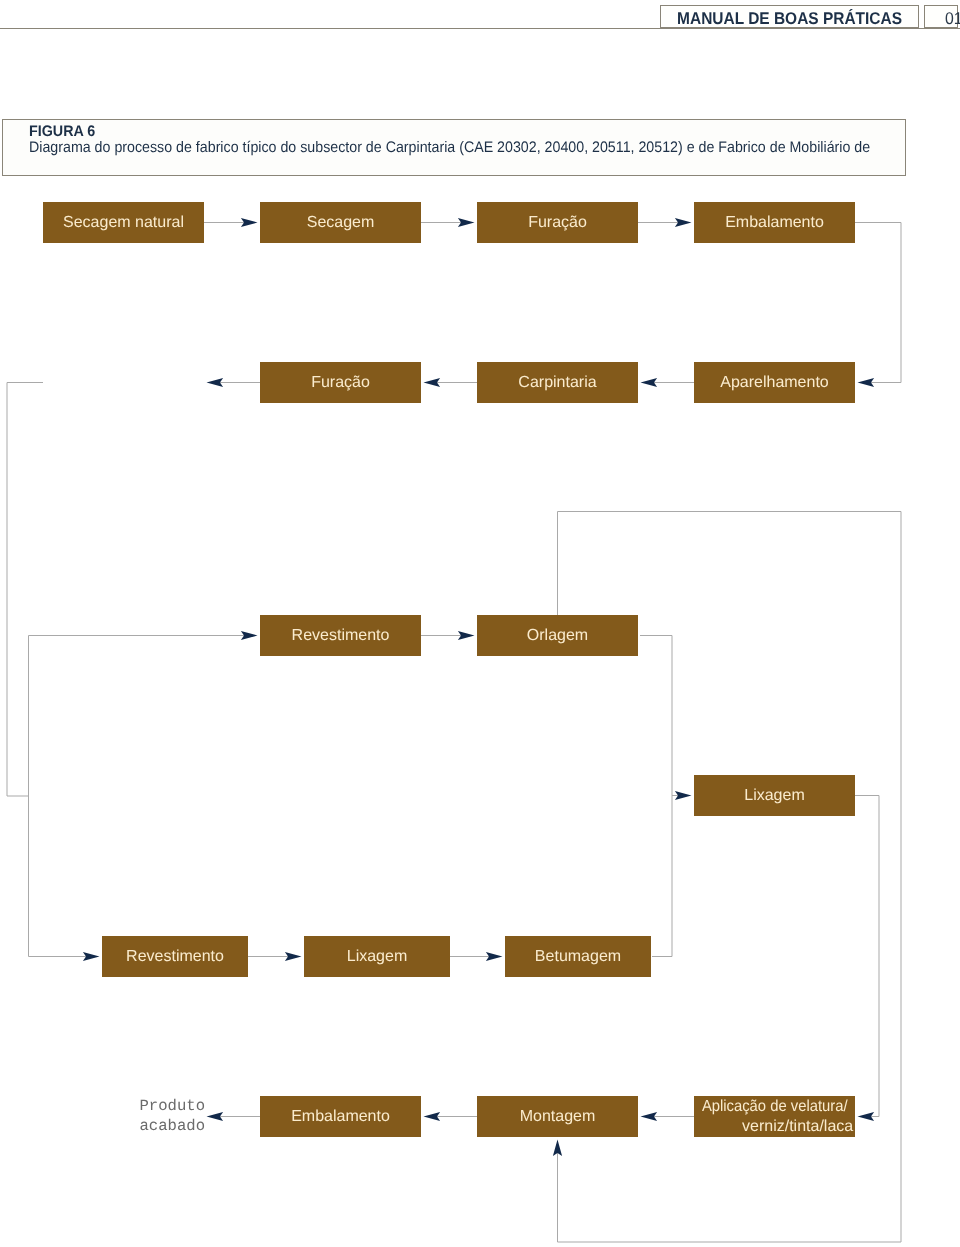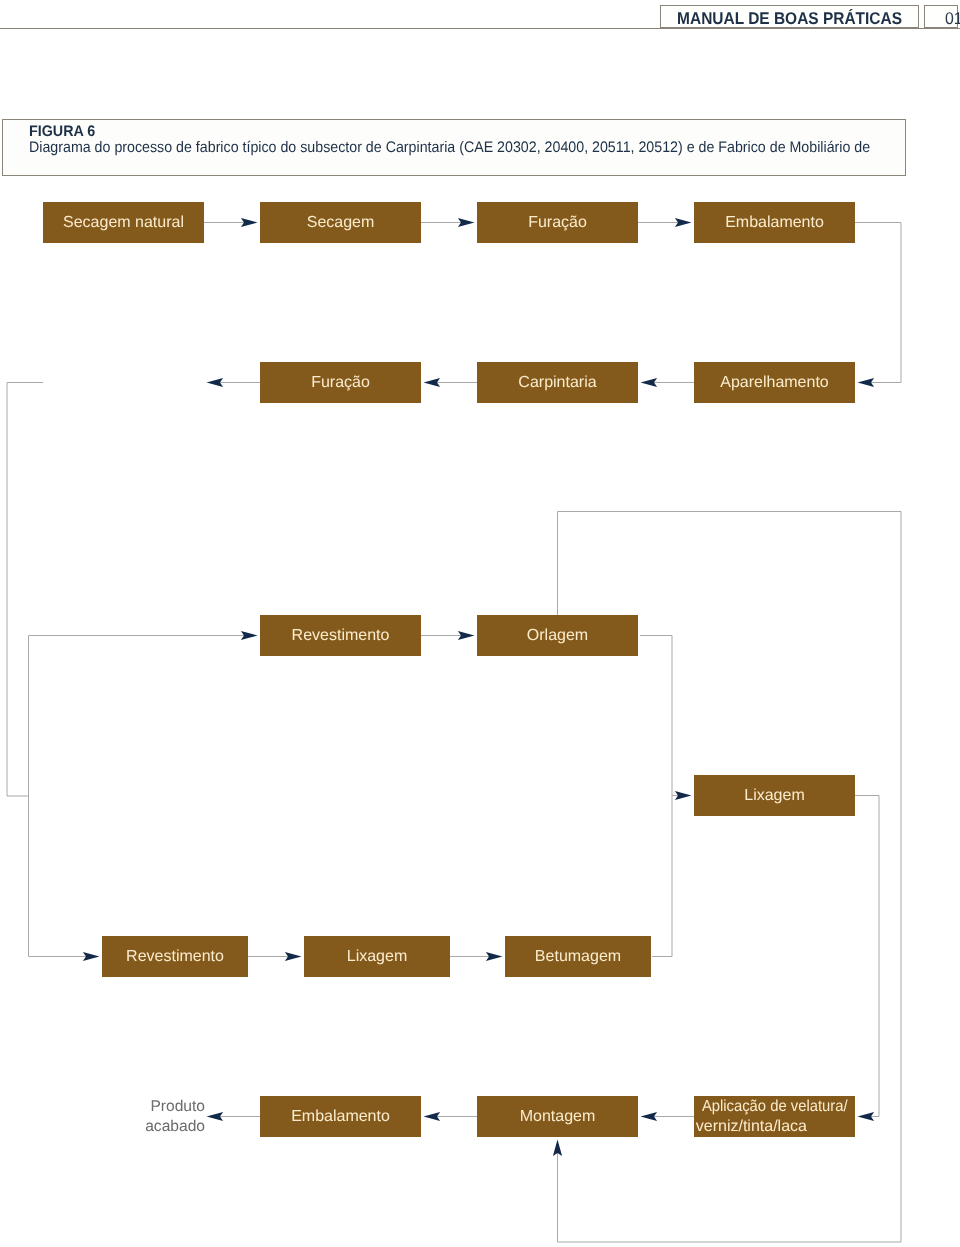--- a/index.html
+++ b/index.html
@@ -31,27 +31,27 @@
   #fig-label{font-size:15.4px;font-weight:bold;line-height:16.3px;display:block;}
   .cap-line{font-size:15.3px;line-height:15.6px;display:block;white-space:nowrap;}
   #caption-text span>span{display:inline-block;transform:scaleX(0.93);transform-origin:left center;}
 
   
   #diagram{position:absolute;left:0;top:0;width:960px;height:1247px;}
   #links{position:absolute;left:0;top:0;width:960px;height:1247px;}
   .node{position:absolute;background:#835a1b;display:flex;align-items:center;
         justify-content:center;will-change:transform;}
   .nlabel{font-size:16px;color:#faebcd;line-height:18px;text-align:center;white-space:nowrap;}
-  .nlabel2{font-size:16px;color:#faebcd;line-height:19.5px;text-align:left;}
+  .nlabel2{font-size:16px;color:#faebcd;line-height:19.5px;text-align:right;}
   .sx1{display:inline-block;transform:scaleX(0.925);transform-origin:center;}
   .sx2{display:inline-block;transform:scaleX(1.0);transform-origin:center;}
   #terminal{position:absolute;left:110px;top:1095.6px;width:95px;height:41px;
             display:flex;flex-direction:column;align-items:flex-end;justify-content:center;
             will-change:transform;}
-  .tline{font-size:15.6px;color:#6b6b6b;line-height:19.6px;}
+  .tline{font-size:15.6px;color:#6b6b6b;line-height:19.6px;font-family:Liberation Mono, monospace;}
 </style>
 </head>
 <body>
 
 <div id="page">
 
   <div id="hdr-rule"></div>
   <div class="hdr-box" id="hdr-title-box"></div>
   <div class="hdr-box" id="hdr-page-box"></div>
   <div id="hdr-title">

